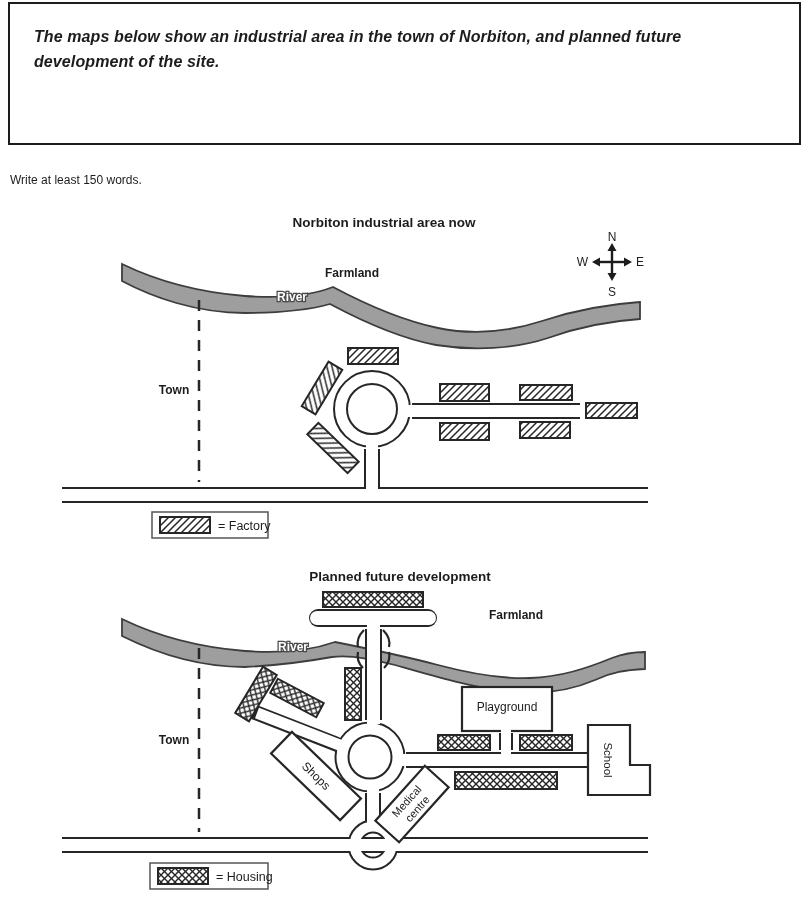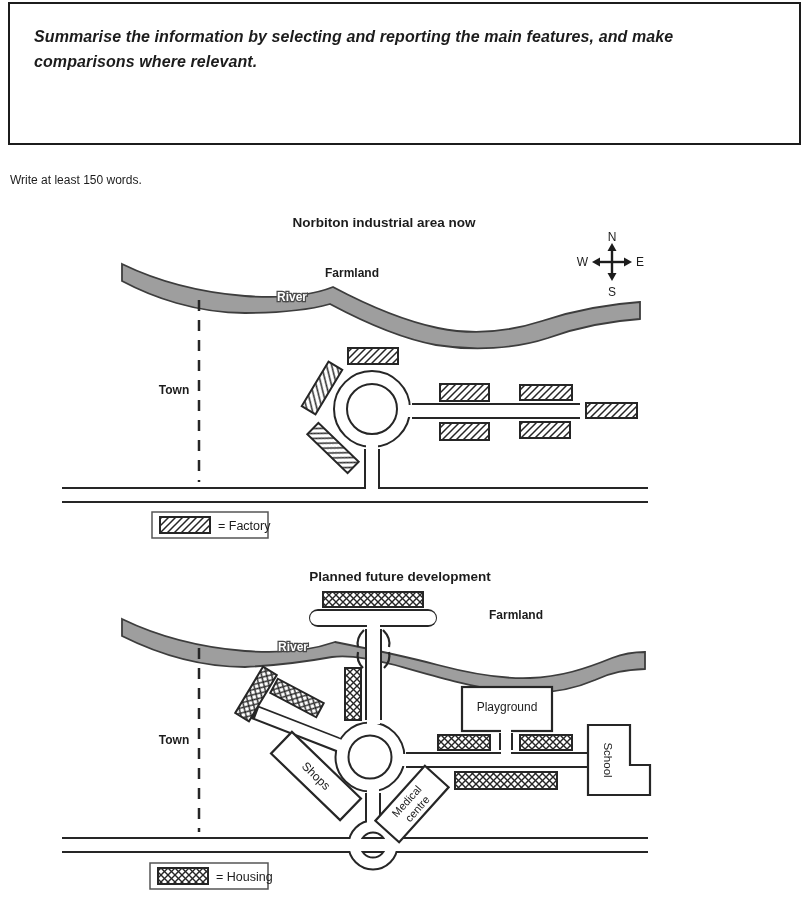--- a/index.html
+++ b/index.html
@@ -25,21 +25,21 @@
   .river-label{font-size:12px;font-weight:bold;fill:#ffffff;
     stroke:#4a4a4a;stroke-width:2.6px;paint-order:stroke;}
   .legend-label{font-size:12.5px;fill:#1c1c1c;}
   .compass-label{font-size:12px;fill:#1c1c1c;}
   text{fill:#1c1c1c;}
 </style>
 </head>
 <body>
 
 <div class="task-box">
-  <p>Summarise the information by selecting and reporting the main features, and make comparisons where relevant.</p>
+  <p>The maps below show an industrial area in the town of Norbiton, and planned future development of the site.</p>
 </div>
 
 <p class="word-req">Write at least 150 words.</p>
 
 <svg width="808" height="900" viewBox="0 0 808 900">
   <defs>
     <pattern id="hatchF" patternUnits="userSpaceOnUse" width="7" height="7">
       <rect width="7" height="7" fill="#ffffff"></rect>
       <path d="M-1,1 l2,-2 M0,7 L7,0 M6,8 l2,-2" stroke="#262626" stroke-width="1.5"></path>
     </pattern>

